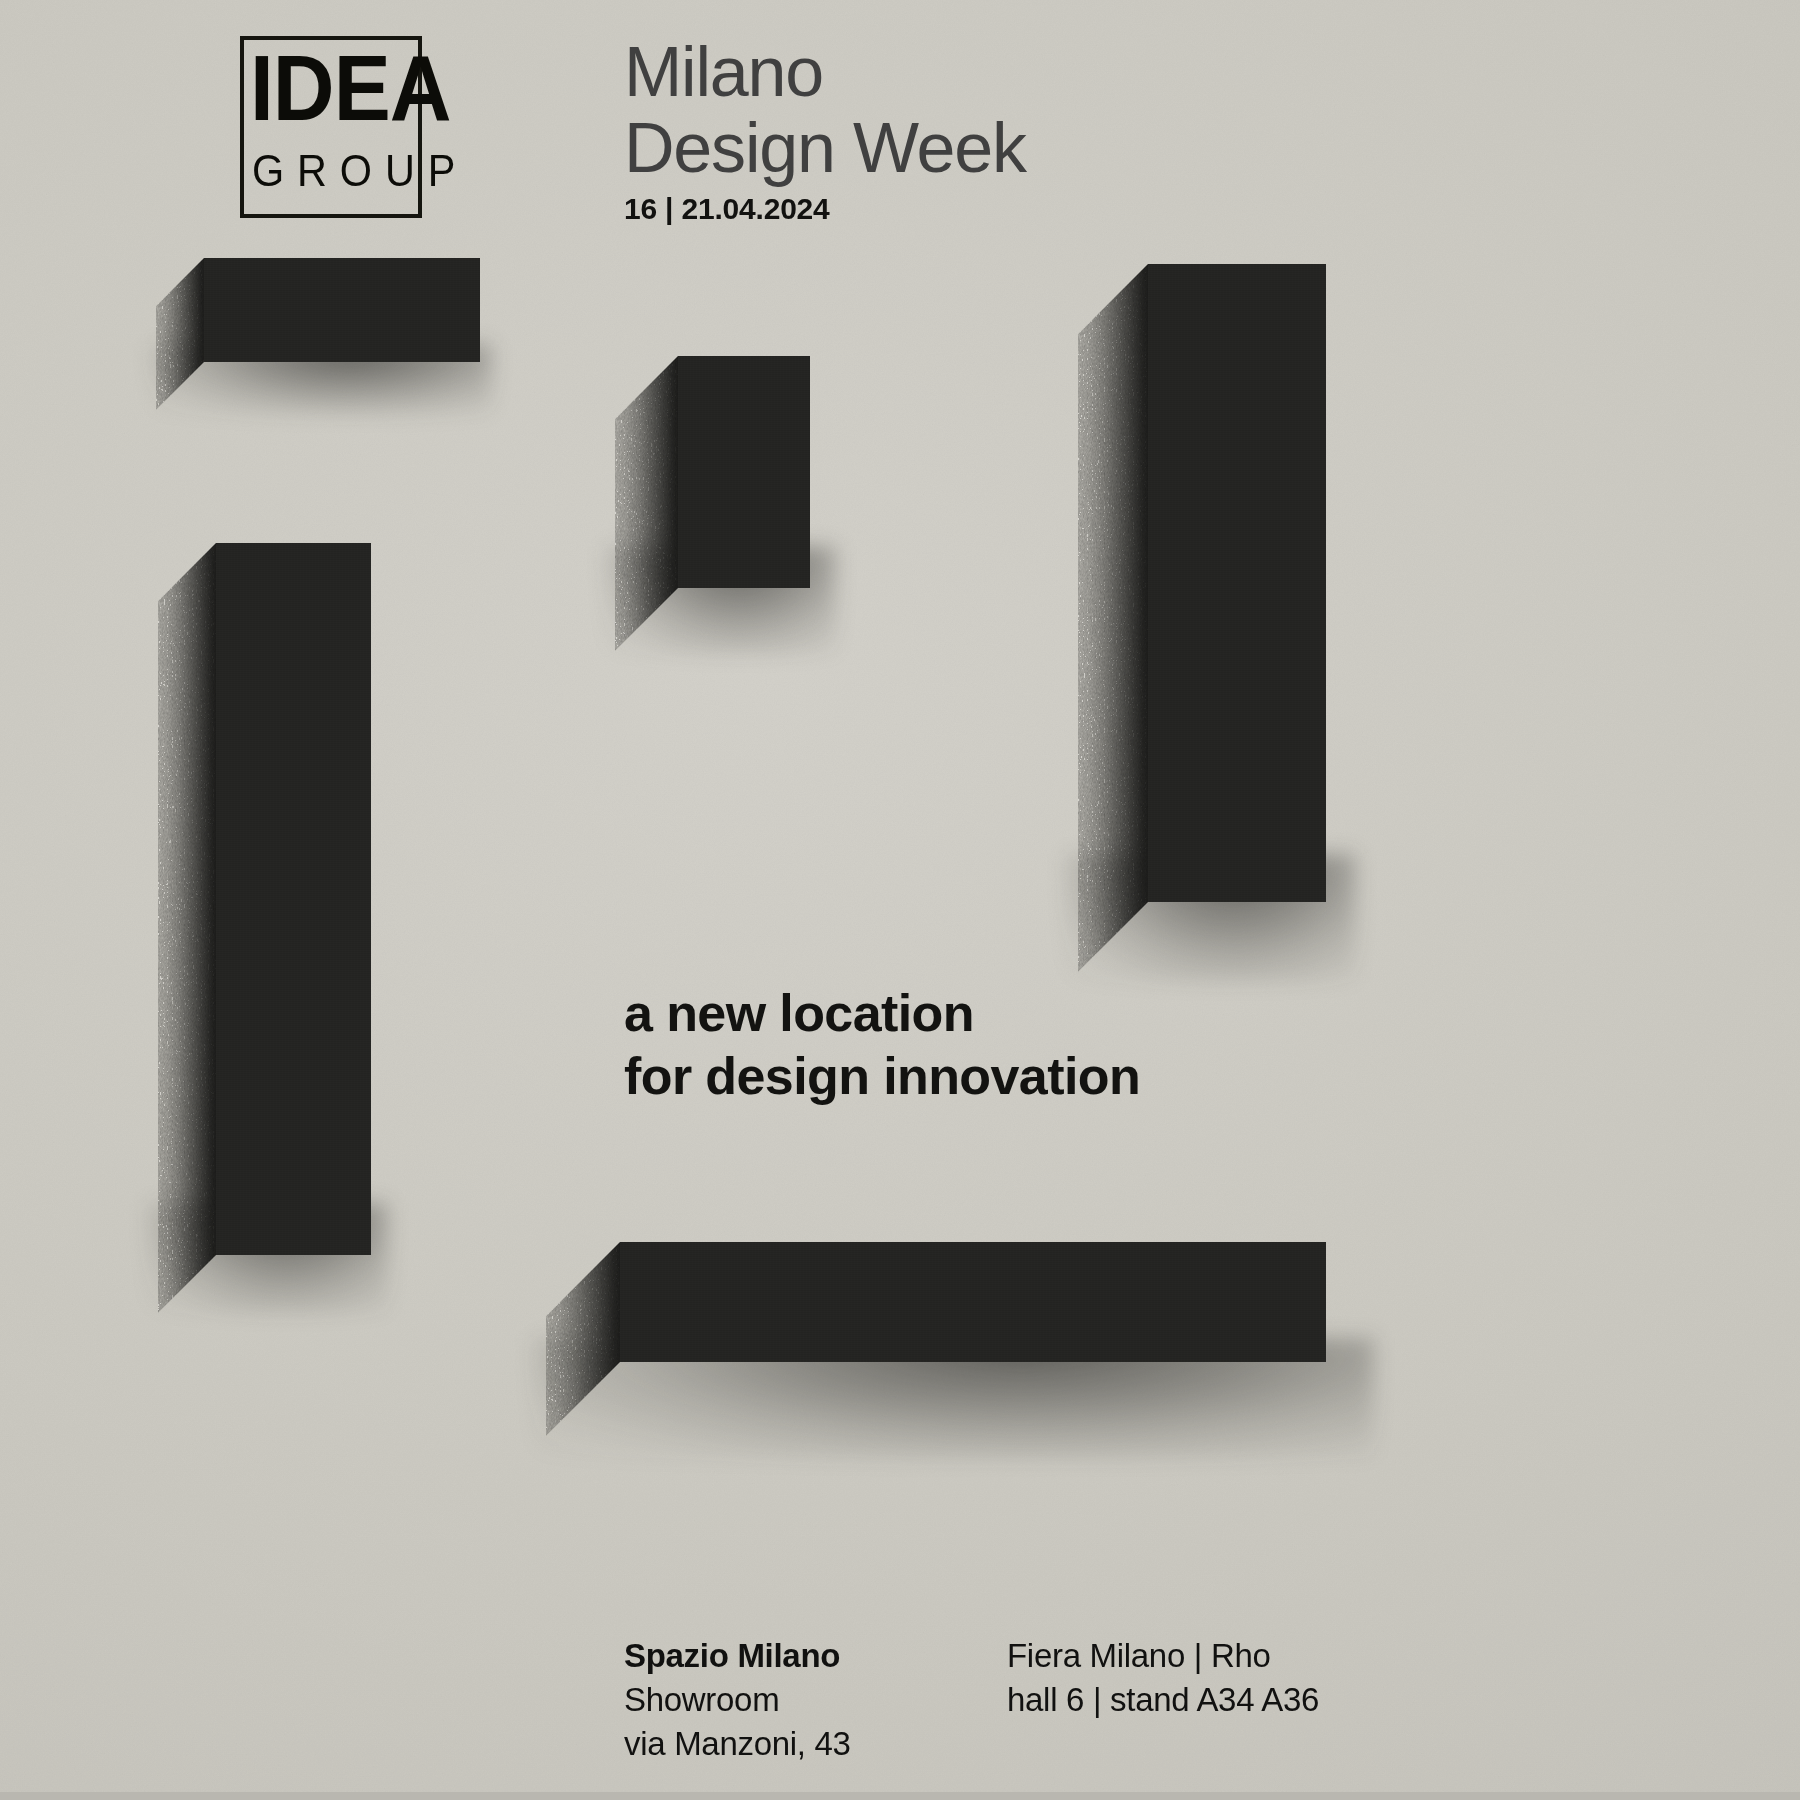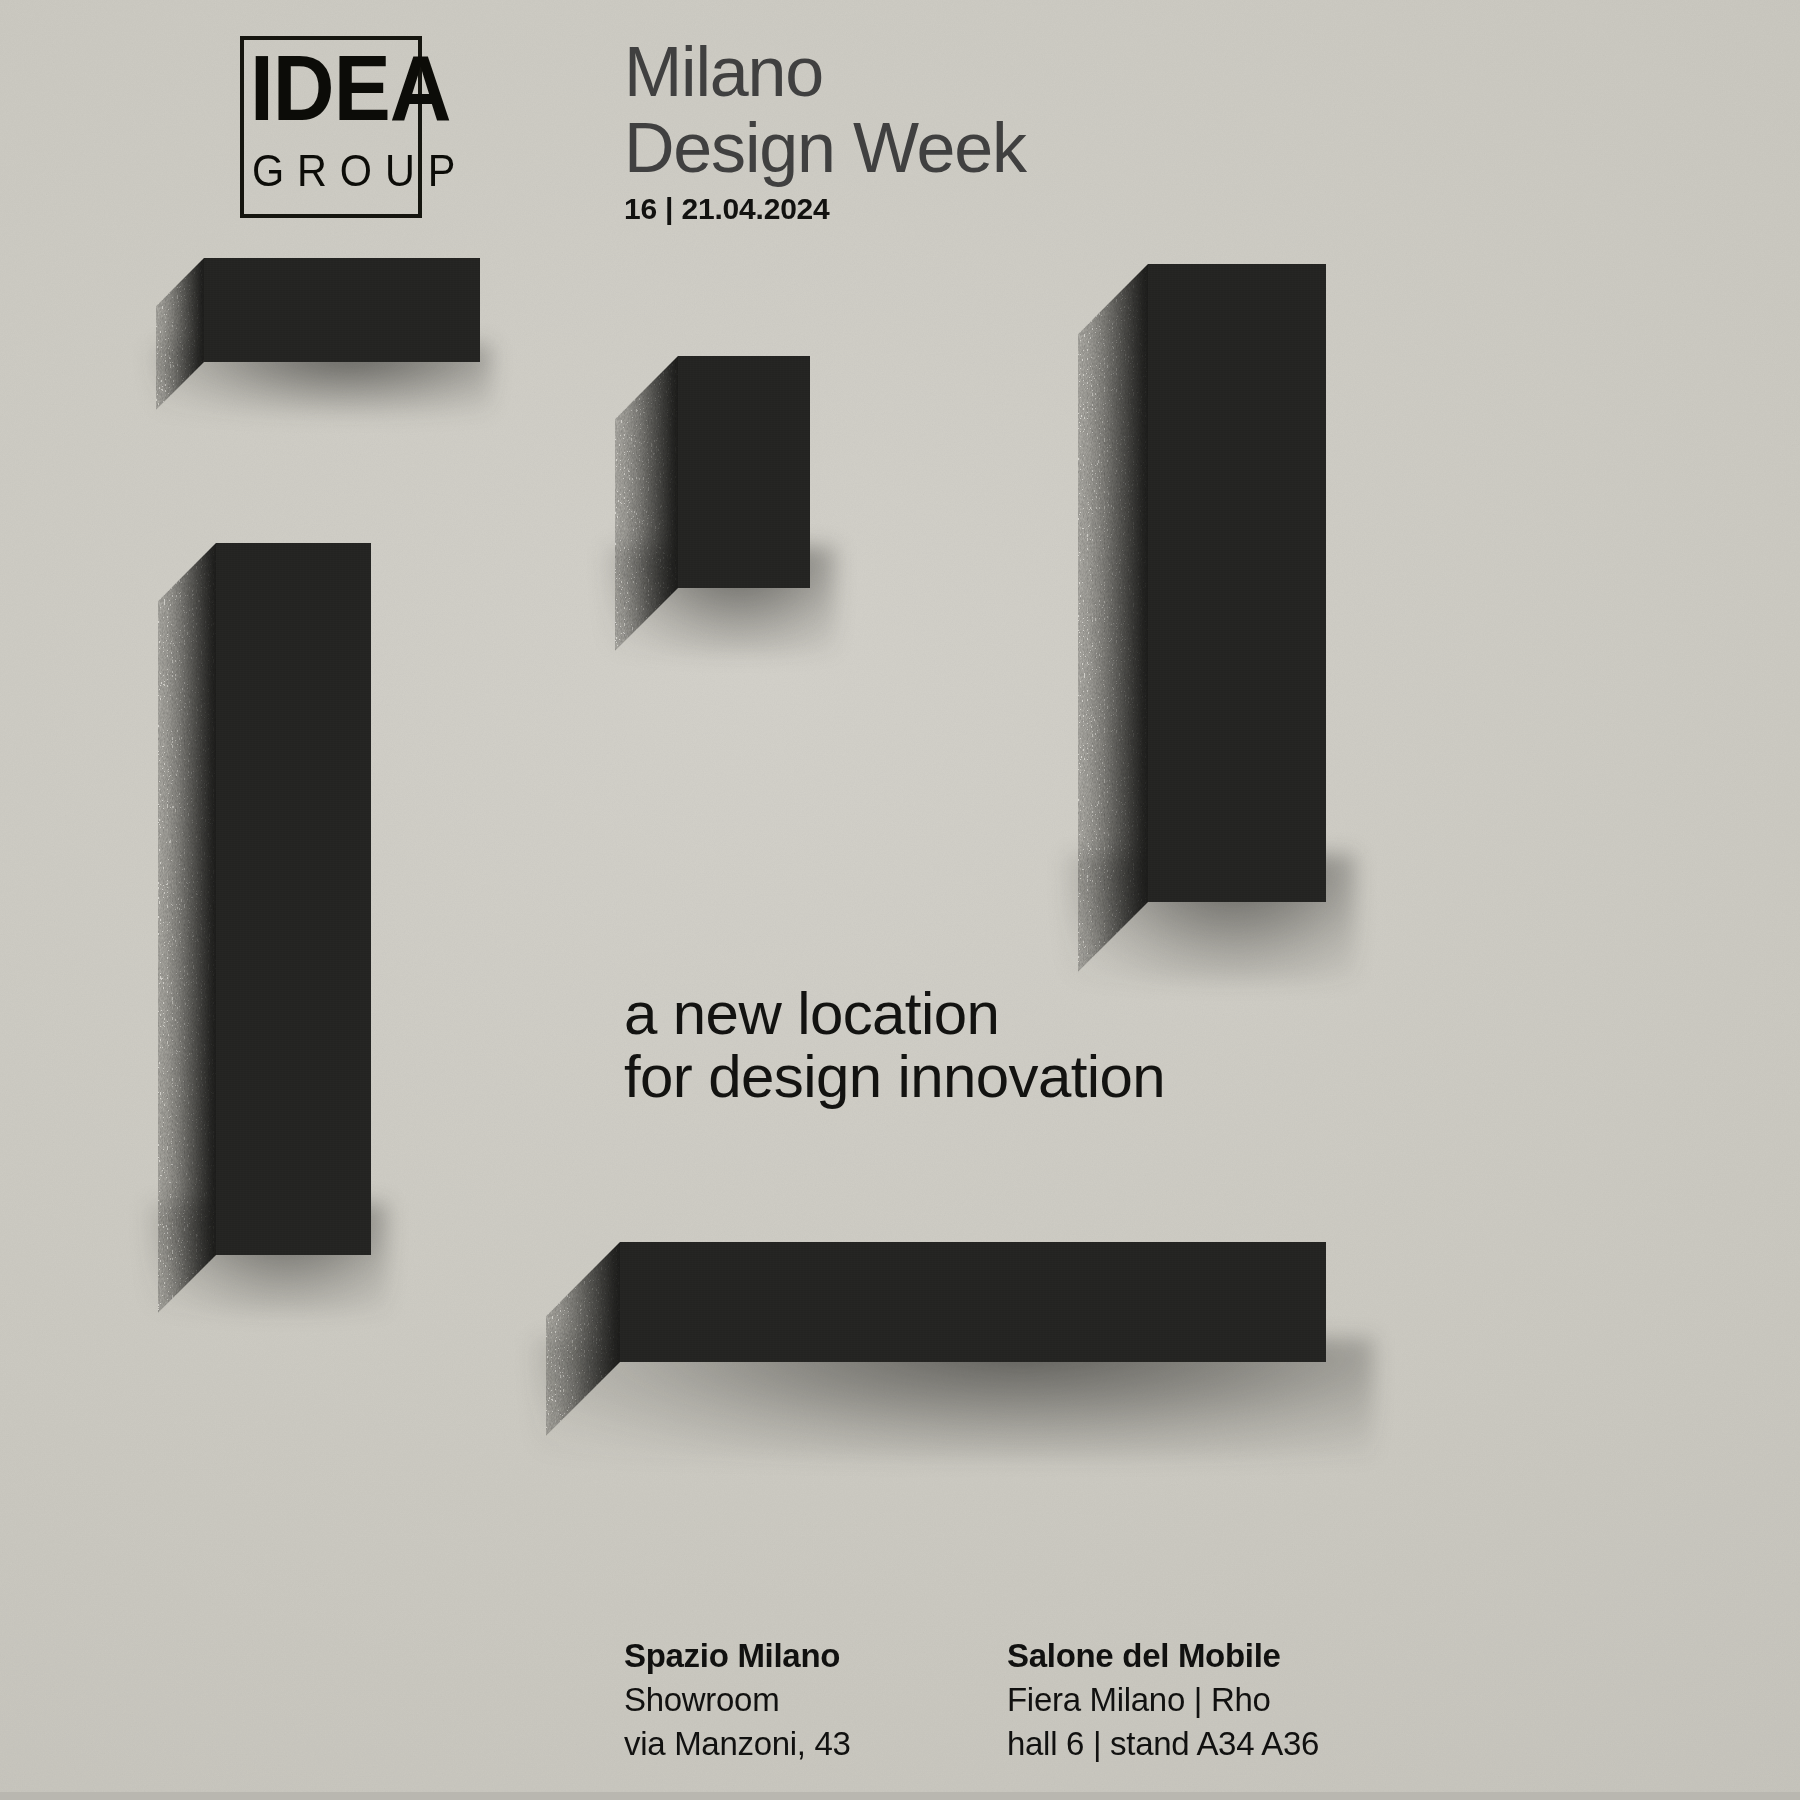--- a/index.html
+++ b/index.html
@@ -148,23 +148,23 @@
     letter-spacing: -.2px;
     color: #121210;
   }
 
   
   #tagline {
     position: absolute;
     left: 624px;
     top: 982px;
     z-index: 20;
-    font-size: 60px;
+    font-size: 52px;
     line-height: 63px;
-    font-weight: 400;
+    font-weight: 700;
     letter-spacing: -.6px;
     color: #131311;
     white-space: nowrap;
   }
 
   
   #footer {
     position: absolute;
     left: 624px;
     top: 1634px;
@@ -298,19 +298,18 @@
     <div>for design innovation</div>
   </div>
 
   <div id="footer">
     <div class="col">
       <div class="col-name">Spazio Milano</div>
       <div class="col-line">Showroom</div>
       <div class="col-line">via Manzoni, 43</div>
     </div>
     <div class="col">
-      <div class="col-name">Salone del Mobile</div>
       <div class="col-line">Fiera Milano | Rho</div>
       <div class="col-line">hall 6 | stand A34 A36</div>
     </div>
   </div>
 
 </div>
 
 </body></html>

